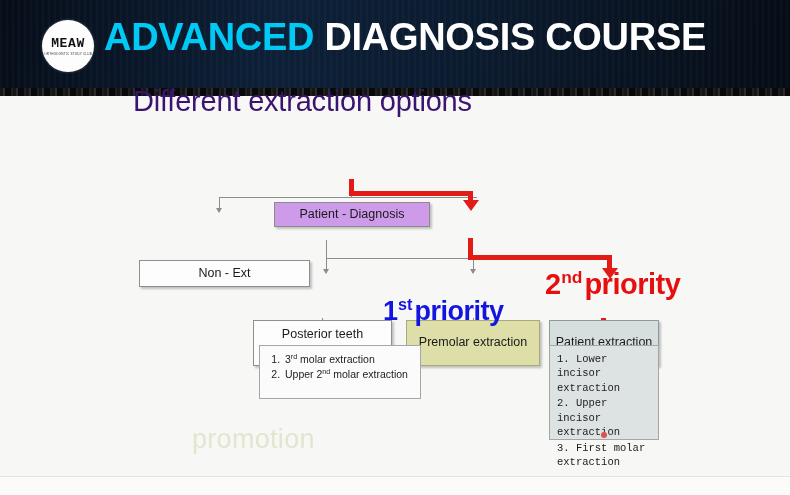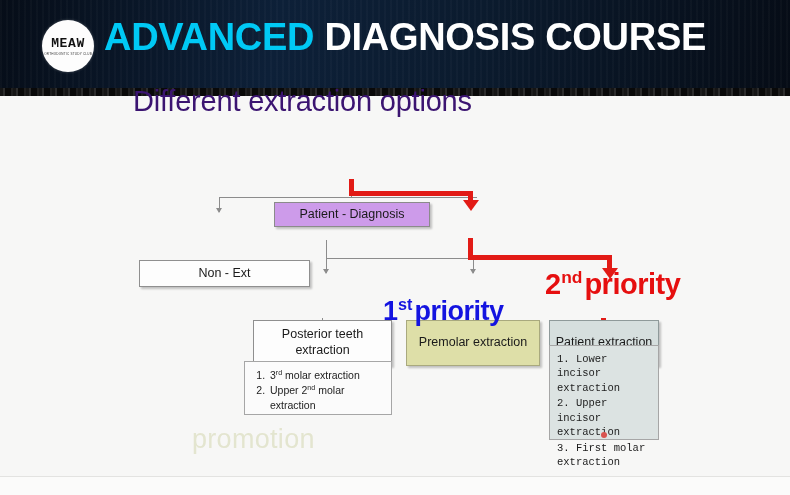--- a/index.html
+++ b/index.html
@@ -218,21 +218,21 @@
   </div>
 
   <div class="node node-white shadow" style="left:253px;top:272px;width:139px;height:46px;">
     <span>Posterior teeth extraction</span>
   </div>
 
   <div class="node node-blue shadow" style="left:549px;top:272px;width:110px;height:46px;">
     <span>Patient extraction</span>
   </div>
 
-  <div class="listbox white shadow" style="left:244px;top:345px;width:148px;height:54px;margin-top:16px;">
+  <div class="listbox white shadow" style="left:259px;top:345px;width:162px;height:54px;">
     <ol>
         <li>3<sup>rd</sup> molar extraction</li>
         <li>Upper 2<sup>nd</sup> molar extraction</li>
       </ol>
   </div>
 
 
   <div class="listbox blue shadow" style="left:549px;top:345px;width:110px;height:95px;">
     <ol>
         <li>1. Lower incisor extraction</li>

